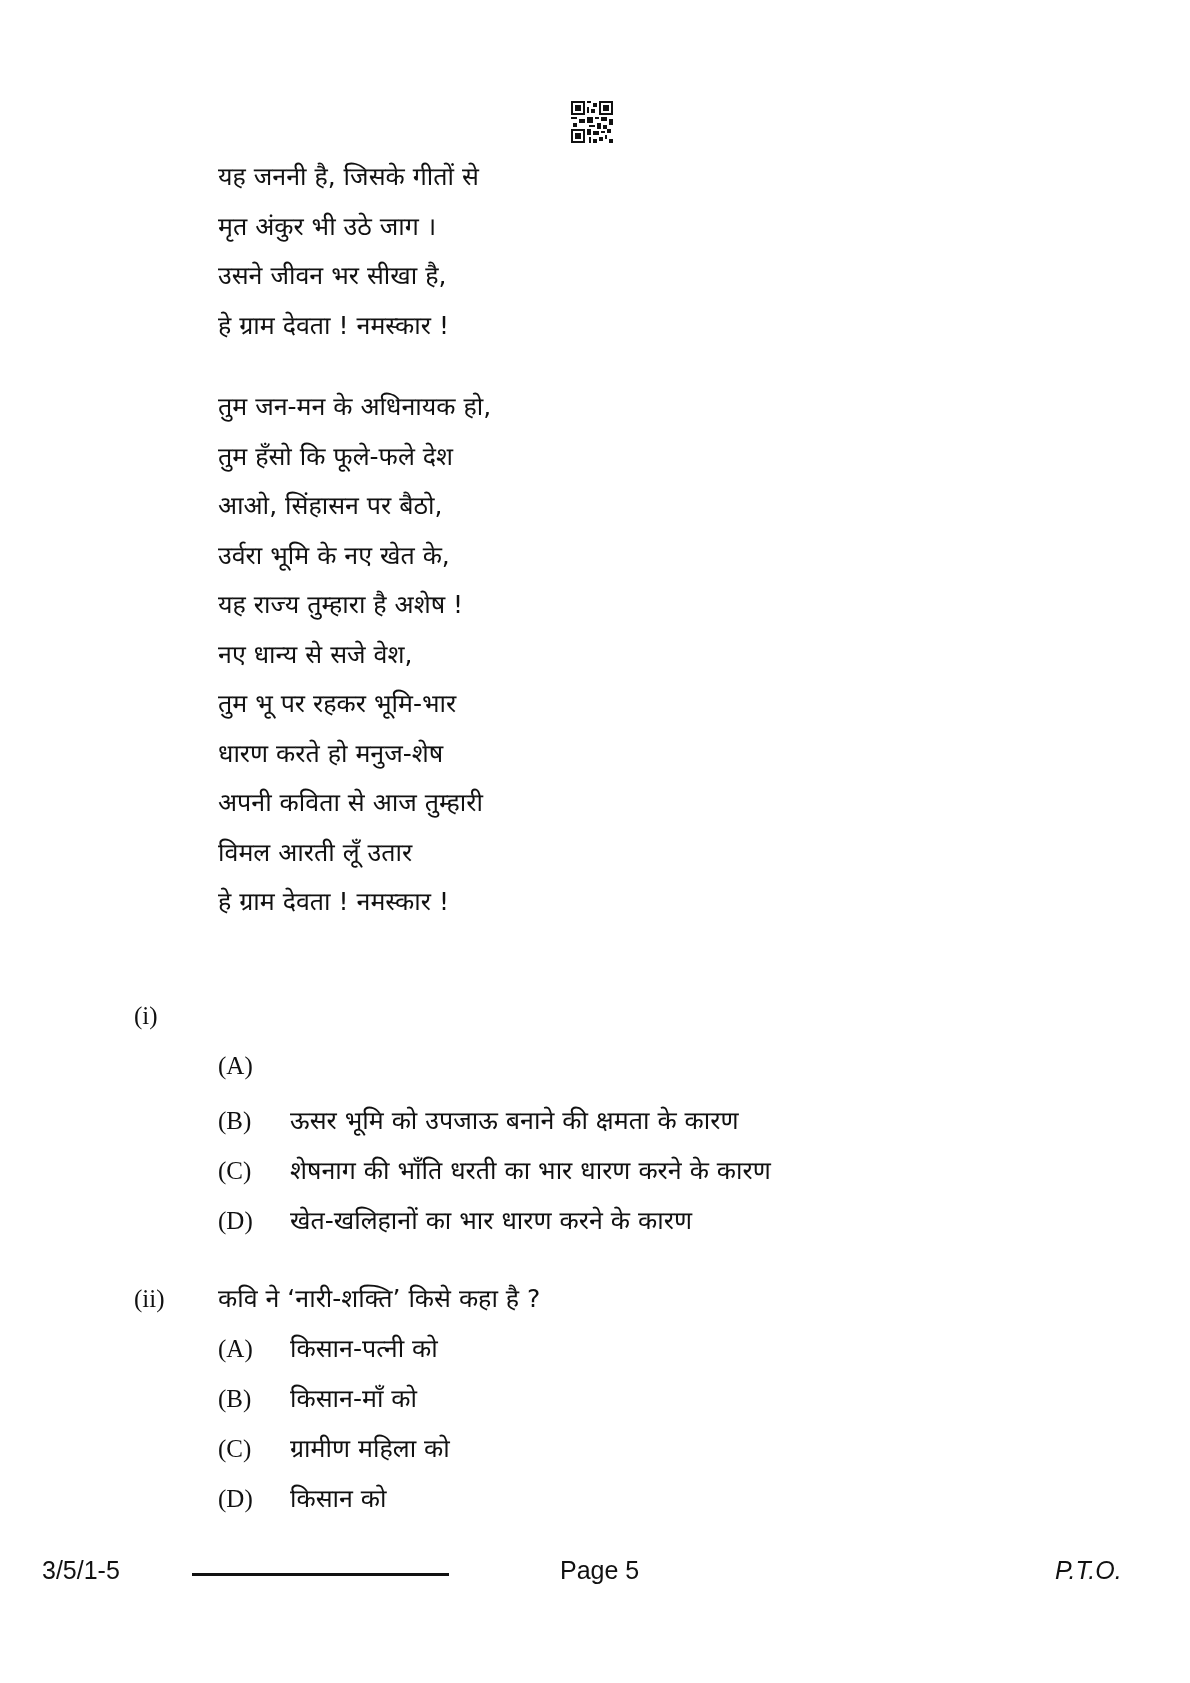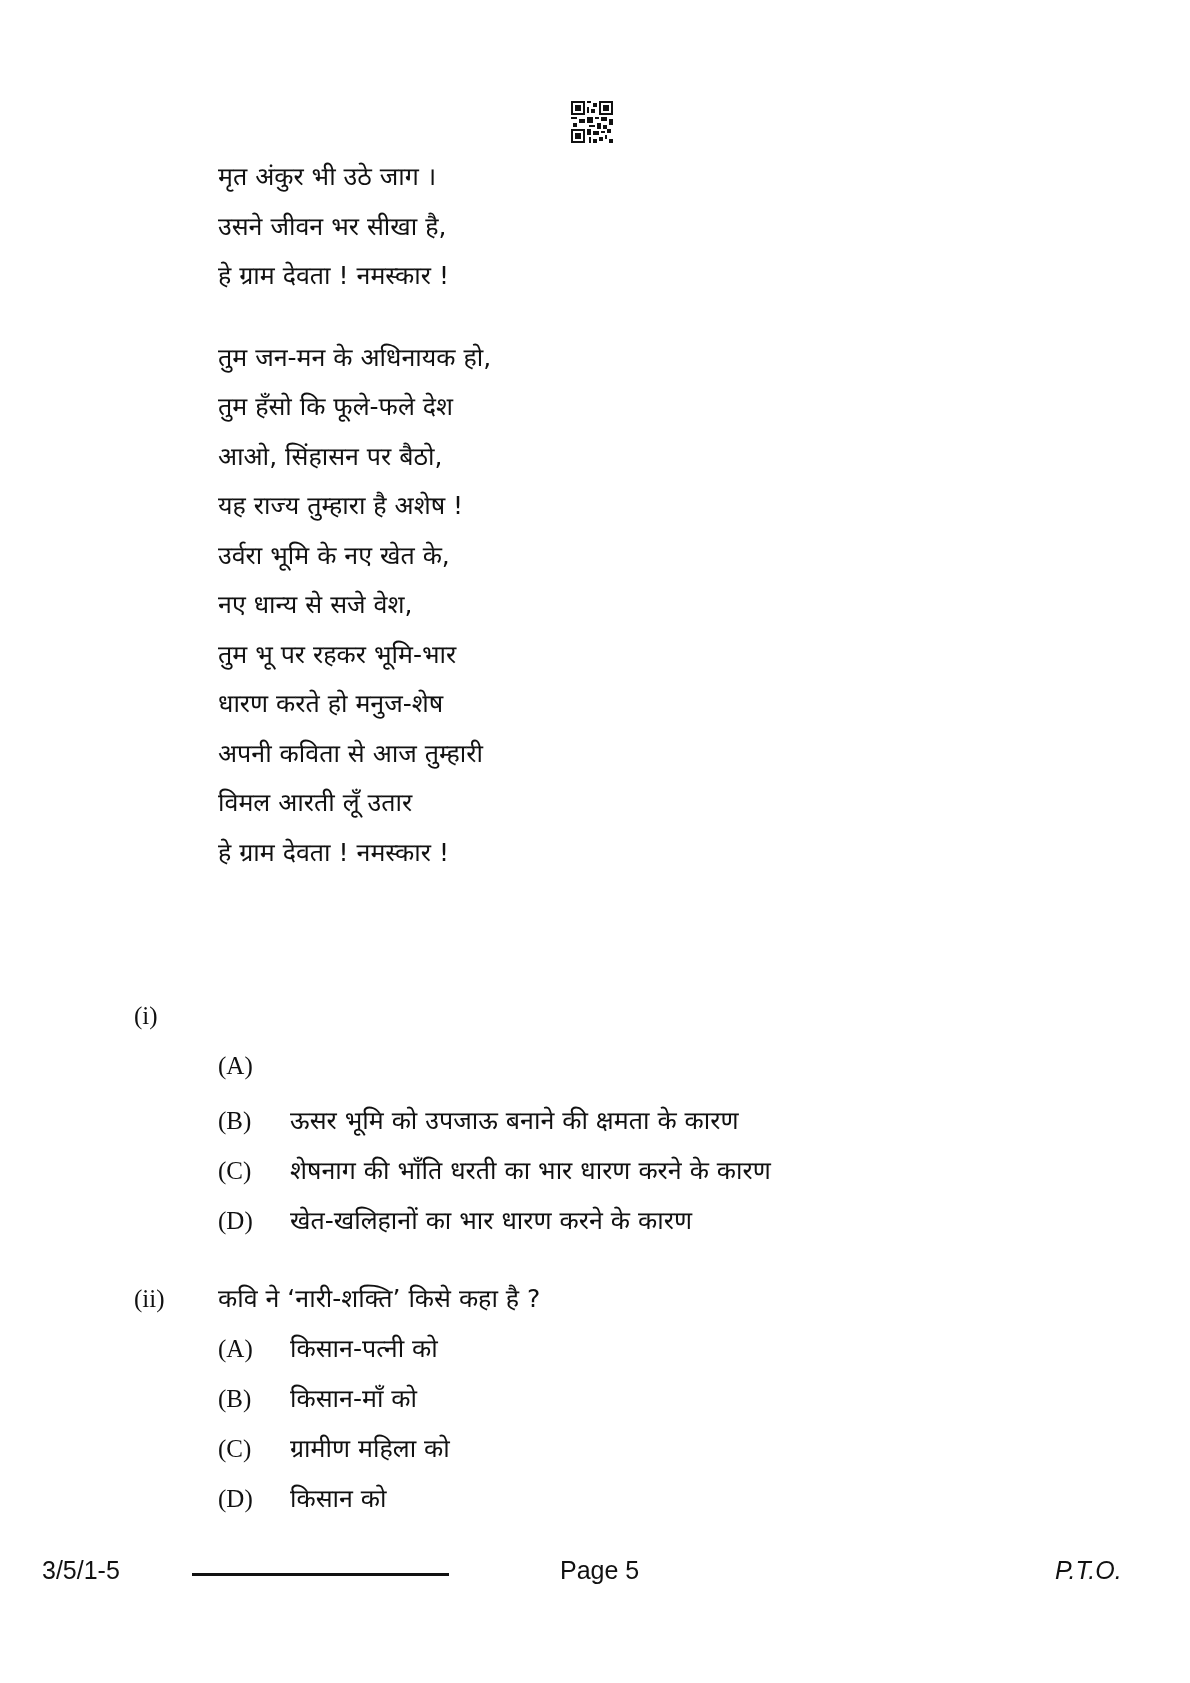--- a/index.html
+++ b/index.html
@@ -127,30 +127,31 @@
     <rect x="18" y="14" width="2" height="2" fill="#111"></rect>
   <rect x="9" y="18" width="1" height="3" fill="#111"></rect>
     <rect x="11" y="19" width="2" height="2" fill="#111"></rect>
     <rect x="14" y="18" width="2" height="2" fill="#111"></rect>
   <rect x="17" y="17" width="1" height="2" fill="#111"></rect>
     <rect x="19" y="19" width="2" height="2" fill="#111"></rect>
 </svg>
 
 <div class="poem">
   <div class="stanza">
+    <div class="line">यह जननी है, जिसके गीतों से</div>
     <div class="line">मृत अंकुर भी उठे जाग ।</div>
     <div class="line">उसने जीवन भर सीखा है,</div>
     <div class="line">हे ग्राम देवता ! नमस्कार !</div>
   </div>
   <div class="stanza">
     <div class="line">तुम जन-मन के अधिनायक हो,</div>
     <div class="line">तुम हँसो कि फूले-फले देश</div>
     <div class="line">आओ, सिंहासन पर बैठो,</div>
+    <div class="line">उर्वरा भूमि के नए खेत के,</div>
     <div class="line">यह राज्य तुम्हारा है अशेष !</div>
-    <div class="line">उर्वरा भूमि के नए खेत के,</div>
     <div class="line">नए धान्य से सजे वेश,</div>
     <div class="line">तुम भू पर रहकर भूमि-भार</div>
     <div class="line">धारण करते हो मनुज-शेष</div>
     <div class="line">अपनी कविता से आज तुम्हारी</div>
     <div class="line">विमल आरती लूँ उतार</div>
     <div class="line">हे ग्राम देवता ! नमस्कार !</div>
   </div>
 </div>
 
 <div class="questions">

